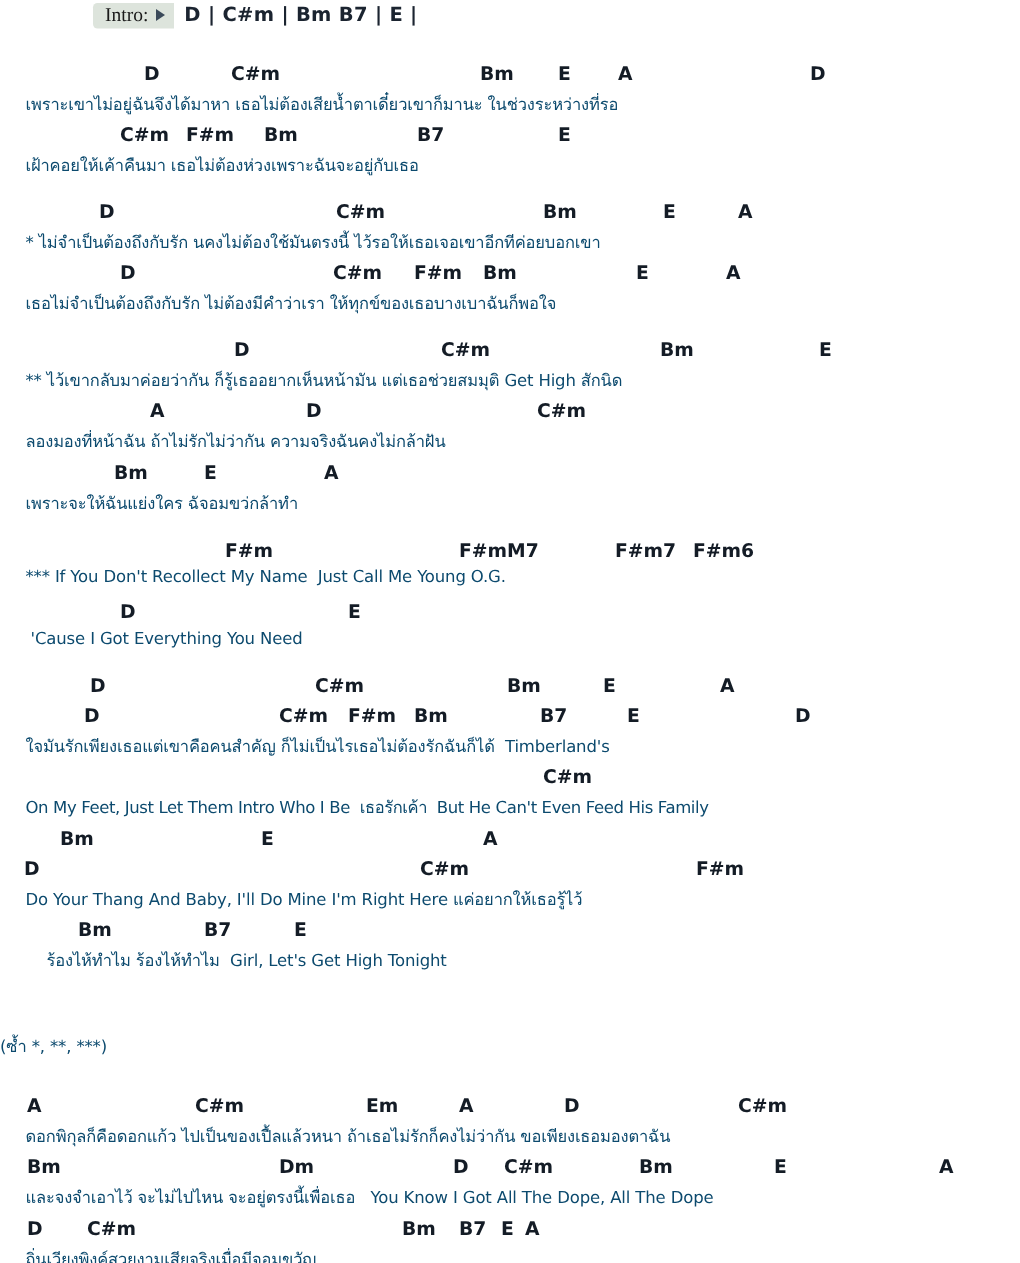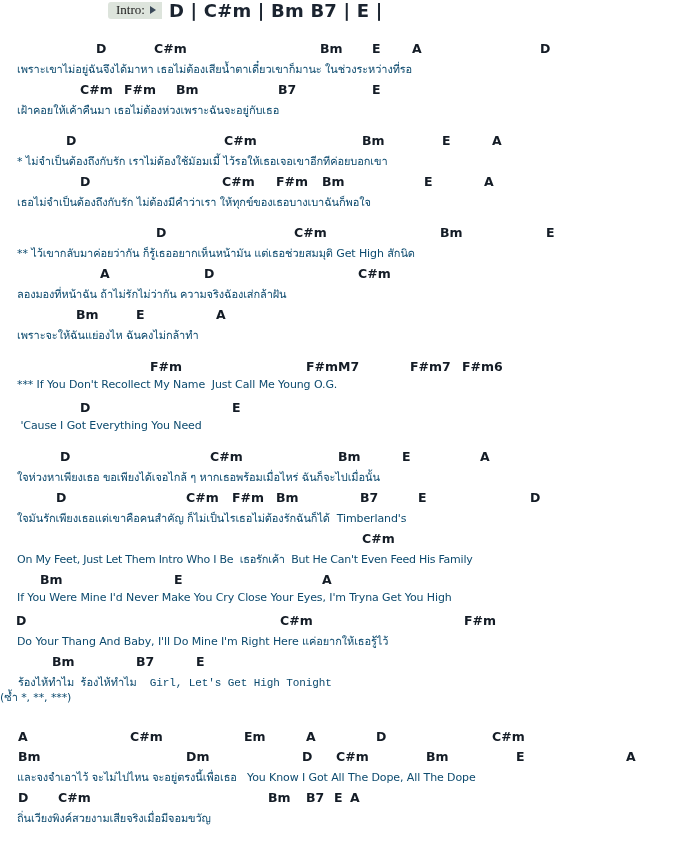--- a/index.html
+++ b/index.html
@@ -24,21 +24,20 @@
 
   
   .intro-row {
     position: absolute;
     left: 0;
     top: 0;
     height: 20px;
     display: flex;
     align-items: center;
     white-space: nowrap;
-    padding-left: 46px;
   }
   .intro-badge {
     display: inline-flex;
     align-items: center;
     gap: 5px;
     background: #dde4dc;
     border-radius: 3px 0 0 3px;
     padding: 1px 6px 2px 8px;
     margin-left: 62px;
     height: 17px;
@@ -54,21 +53,21 @@
     display: inline-block;
     width: 0;
     height: 0;
     border-left: 6px solid #3b4a5a;
     border-top: 4px solid transparent;
     border-bottom: 4px solid transparent;
   }
   .intro-chords {
     font-family: "DejaVu Sans", sans-serif;
     font-weight: bold;
-    font-size: 18px;
+    font-size: 13px;
     color: #1b2430;
     margin-left: 7px;
     letter-spacing: 0.2px;
   }
 
   
   .block {
     position: absolute;
     left: 0;
     width: 680px;
@@ -114,58 +113,57 @@
 
   <div id="song-body">
       <div class="block" style="top: 40px;">
         <div class="chordline"><span class="chord" style="left: 96px;">D</span><span class="chord" style="left: 154px;">C#m</span><span class="chord" style="left: 320px;">Bm</span><span class="chord" style="left: 372px;">E</span><span class="chord" style="left: 412px;">A</span><span class="chord" style="left: 540px;">D</span></div>
         <div class="lyricline">เพราะเขาไม่อยู่ฉันจึงได้มาหา เธอไม่ต้องเสียน้ำตาเดี๋ยวเขาก็มานะ ในช่วงระหว่างที่รอ</div>
         <div class="chordline"><span class="chord" style="left: 80px;">C#m</span><span class="chord" style="left: 124px;">F#m</span><span class="chord" style="left: 176px;">Bm</span><span class="chord" style="left: 278px;">B7</span><span class="chord" style="left: 372px;">E</span></div>
         <div class="lyricline">เฝ้าคอยให้เค้าคืนมา เธอไม่ต้องห่วงเพราะฉันจะอยู่กับเธอ</div>
       </div>
       <div class="block" style="top: 132px;">
         <div class="chordline"><span class="chord" style="left: 66px;">D</span><span class="chord" style="left: 224px;">C#m</span><span class="chord" style="left: 362px;">Bm</span><span class="chord" style="left: 442px;">E</span><span class="chord" style="left: 492px;">A</span></div>
-        <div class="lyricline">* ไม่จำเป็นต้องถึงกับรัก เราไม่ต้องใช้มัอมเมี้ ไว้รอให้เธอเจอเขาอีกทีค่อยบอกเขา</div>
+        <div class="lyricline">* ไม่จำเป็นต้องถึงกับรัก นคงไม่ต้องใช้มันตรงนี้ ไว้รอให้เธอเจอเขาอีกทีค่อยบอกเขา</div>
         <div class="chordline"><span class="chord" style="left: 80px;">D</span><span class="chord" style="left: 222px;">C#m</span><span class="chord" style="left: 276px;">F#m</span><span class="chord" style="left: 322px;">Bm</span><span class="chord" style="left: 424px;">E</span><span class="chord" style="left: 484px;">A</span></div>
         <div class="lyricline">เธอไม่จำเป็นต้องถึงกับรัก ไม่ต้องมีคำว่าเรา ให้ทุกข์ของเธอบางเบาฉันก็พอใจ</div>
       </div>
       <div class="block" style="top: 224px;">
         <div class="chordline"><span class="chord" style="left: 156px;">D</span><span class="chord" style="left: 294px;">C#m</span><span class="chord" style="left: 440px;">Bm</span><span class="chord" style="left: 546px;">E</span></div>
         <div class="lyricline">** ไว้เขากลับมาค่อยว่ากัน ก็รู้เธออยากเห็นหน้ามัน แต่เธอช่วยสมมุติ Get High สักนิด</div>
         <div class="chordline"><span class="chord" style="left: 100px;">A</span><span class="chord" style="left: 204px;">D</span><span class="chord" style="left: 358px;">C#m</span></div>
-        <div class="lyricline">ลองมองที่หน้าฉัน ถ้าไม่รักไม่ว่ากัน ความจริงฉัองเส่กล้าฝัน</div>
+        <div class="lyricline">ลองมองที่หน้าฉัน ถ้าไม่รักไม่ว่ากัน ความจริงฉันคงไม่กล้าฝัน</div>
         <div class="chordline"><span class="chord" style="left: 76px;">Bm</span><span class="chord" style="left: 136px;">E</span><span class="chord" style="left: 216px;">A</span></div>
-        <div class="lyricline">เพราะจะให้ฉันแย่องไห ฉันคงไม่กล้าทำ</div>
+        <div class="lyricline">เพราะจะให้ฉันแย่งใคร ฉัจอมขว่กล้าทำ</div>
       </div>
       <div class="block" style="top: 358px;">
         <div class="chordline"><span class="chord" style="left: 150px;">F#m</span><span class="chord" style="left: 306px;">F#mM7</span><span class="chord" style="left: 410px;">F#m7</span><span class="chord" style="left: 462px;">F#m6</span></div>
         <div class="lyricline">*** If You Don't Recollect My Name  Just Call Me Young O.G.</div>
         <div class="chordline"><span class="chord" style="left: 80px;">D</span><span class="chord" style="left: 232px;">E</span></div>
         <div class="lyricline"> 'Cause I Got Everything You Need</div>
       </div>
       <div class="block" style="top: 448px;">
         <div class="chordline"><span class="chord" style="left: 60px;">D</span><span class="chord" style="left: 210px;">C#m</span><span class="chord" style="left: 338px;">Bm</span><span class="chord" style="left: 402px;">E</span><span class="chord" style="left: 480px;">A</span></div>
-        <div class="lyricline">ใจห่วงหาเพียงเธอ ขอเพียงได้เจอไกล้ ๆ หากเธอพร้อมเมื่อไหร่ ฉันก็จะไปเมื่อนั้น</div>
         <div class="chordline"><span class="chord" style="left: 56px;">D</span><span class="chord" style="left: 186px;">C#m</span><span class="chord" style="left: 232px;">F#m</span><span class="chord" style="left: 276px;">Bm</span><span class="chord" style="left: 360px;">B7</span><span class="chord" style="left: 418px;">E</span><span class="chord" style="left: 530px;">D</span></div>
         <div class="lyricline">ใจมันรักเพียงเธอแต่เขาคือคนสำคัญ ก็ไม่เป็นไรเธอไม่ต้องรักฉันก็ได้  Timberland's</div>
         <div class="chordline"><span class="chord" style="left: 362px;">C#m</span></div>
         <div class="lyricline tight" style="padding-left: 17px;">On My Feet, Just Let Them Intro Who I Be  เธอรักเค้า  But He Can't Even Feed His Family</div>
         <div class="chordline"><span class="chord" style="left: 40px;">Bm</span><span class="chord" style="left: 174px;">E</span><span class="chord" style="left: 322px;">A</span></div>
-        <div class="lyricline" style="padding-left: 17px;">If You Were Mine I'd Never Make You Cry Close Your Eyes, I'm Tryna Get You High</div>
         <div class="chordline"><span class="chord" style="left: 16px;">D</span><span class="chord" style="left: 280px;">C#m</span><span class="chord" style="left: 464px;">F#m</span></div>
         <div class="lyricline" style="padding-left: 17px;">Do Your Thang And Baby, I'll Do Mine I'm Right Here แค่อยากให้เธอรู้ไว้</div>
         <div class="chordline"><span class="chord" style="left: 52px;">Bm</span><span class="chord" style="left: 136px;">B7</span><span class="chord" style="left: 196px;">E</span></div>
-        <div class="lyricline" style="padding-left: 18px; font-family: Liberation Mono, monospace;">ร้องไห้ทำไม ร้องไห้ทำไม  Girl, Let's Get High Tonight</div>
+        <div class="lyricline" style="padding-left: 31px;">ร้องไห้ทำไม ร้องไห้ทำไม  Girl, Let's Get High Tonight</div>
       </div>
       <div class="block" style="top: 688px;">
         <div class="chordline" style="height: 0px;">&nbsp;</div>
         <div class="lyricline" style="padding-left: 0;">(ซ้ำ *, **, ***)</div>
       </div>
       <div class="block" style="top: 728px;">
         <div class="chordline"><span class="chord" style="left: 18px;">A</span><span class="chord" style="left: 130px;">C#m</span><span class="chord" style="left: 244px;">Em</span><span class="chord" style="left: 306px;">A</span><span class="chord" style="left: 376px;">D</span><span class="chord" style="left: 492px;">C#m</span></div>
+        <div class="lyricline" style="padding-left: 17px;">ดอกพิกุลก็คือดอกแก้ว ไปเป็นของเปื้ลแล้วหนา ถ้าเธอไม่รักก็คงไม่ว่ากัน ขอเพียงเธอมองตาฉัน</div>
         <div class="chordline"><span class="chord" style="left: 18px;">Bm</span><span class="chord" style="left: 186px;">Dm</span><span class="chord" style="left: 302px;">D</span><span class="chord" style="left: 336px;">C#m</span><span class="chord" style="left: 426px;">Bm</span><span class="chord" style="left: 516px;">E</span><span class="chord" style="left: 626px;">A</span></div>
         <div class="lyricline" style="padding-left: 17px;">และจงจำเอาไว้ จะไม่ไปไหน จะอยู่ตรงนี้เพื่อเธอ   You Know I Got All The Dope, All The Dope</div>
         <div class="chordline"><span class="chord" style="left: 18px;">D</span><span class="chord" style="left: 58px;">C#m</span><span class="chord" style="left: 268px;">Bm</span><span class="chord" style="left: 306px;">B7</span><span class="chord" style="left: 334px;">E</span><span class="chord" style="left: 350px;">A</span></div>
         <div class="lyricline" style="padding-left: 17px;">ถิ่นเวียงพิงค์สวยงามเสียจริงเมื่อมีจอมขวัญ</div>
       </div>
     </div>
 
 </div>
 
 </body></html>

